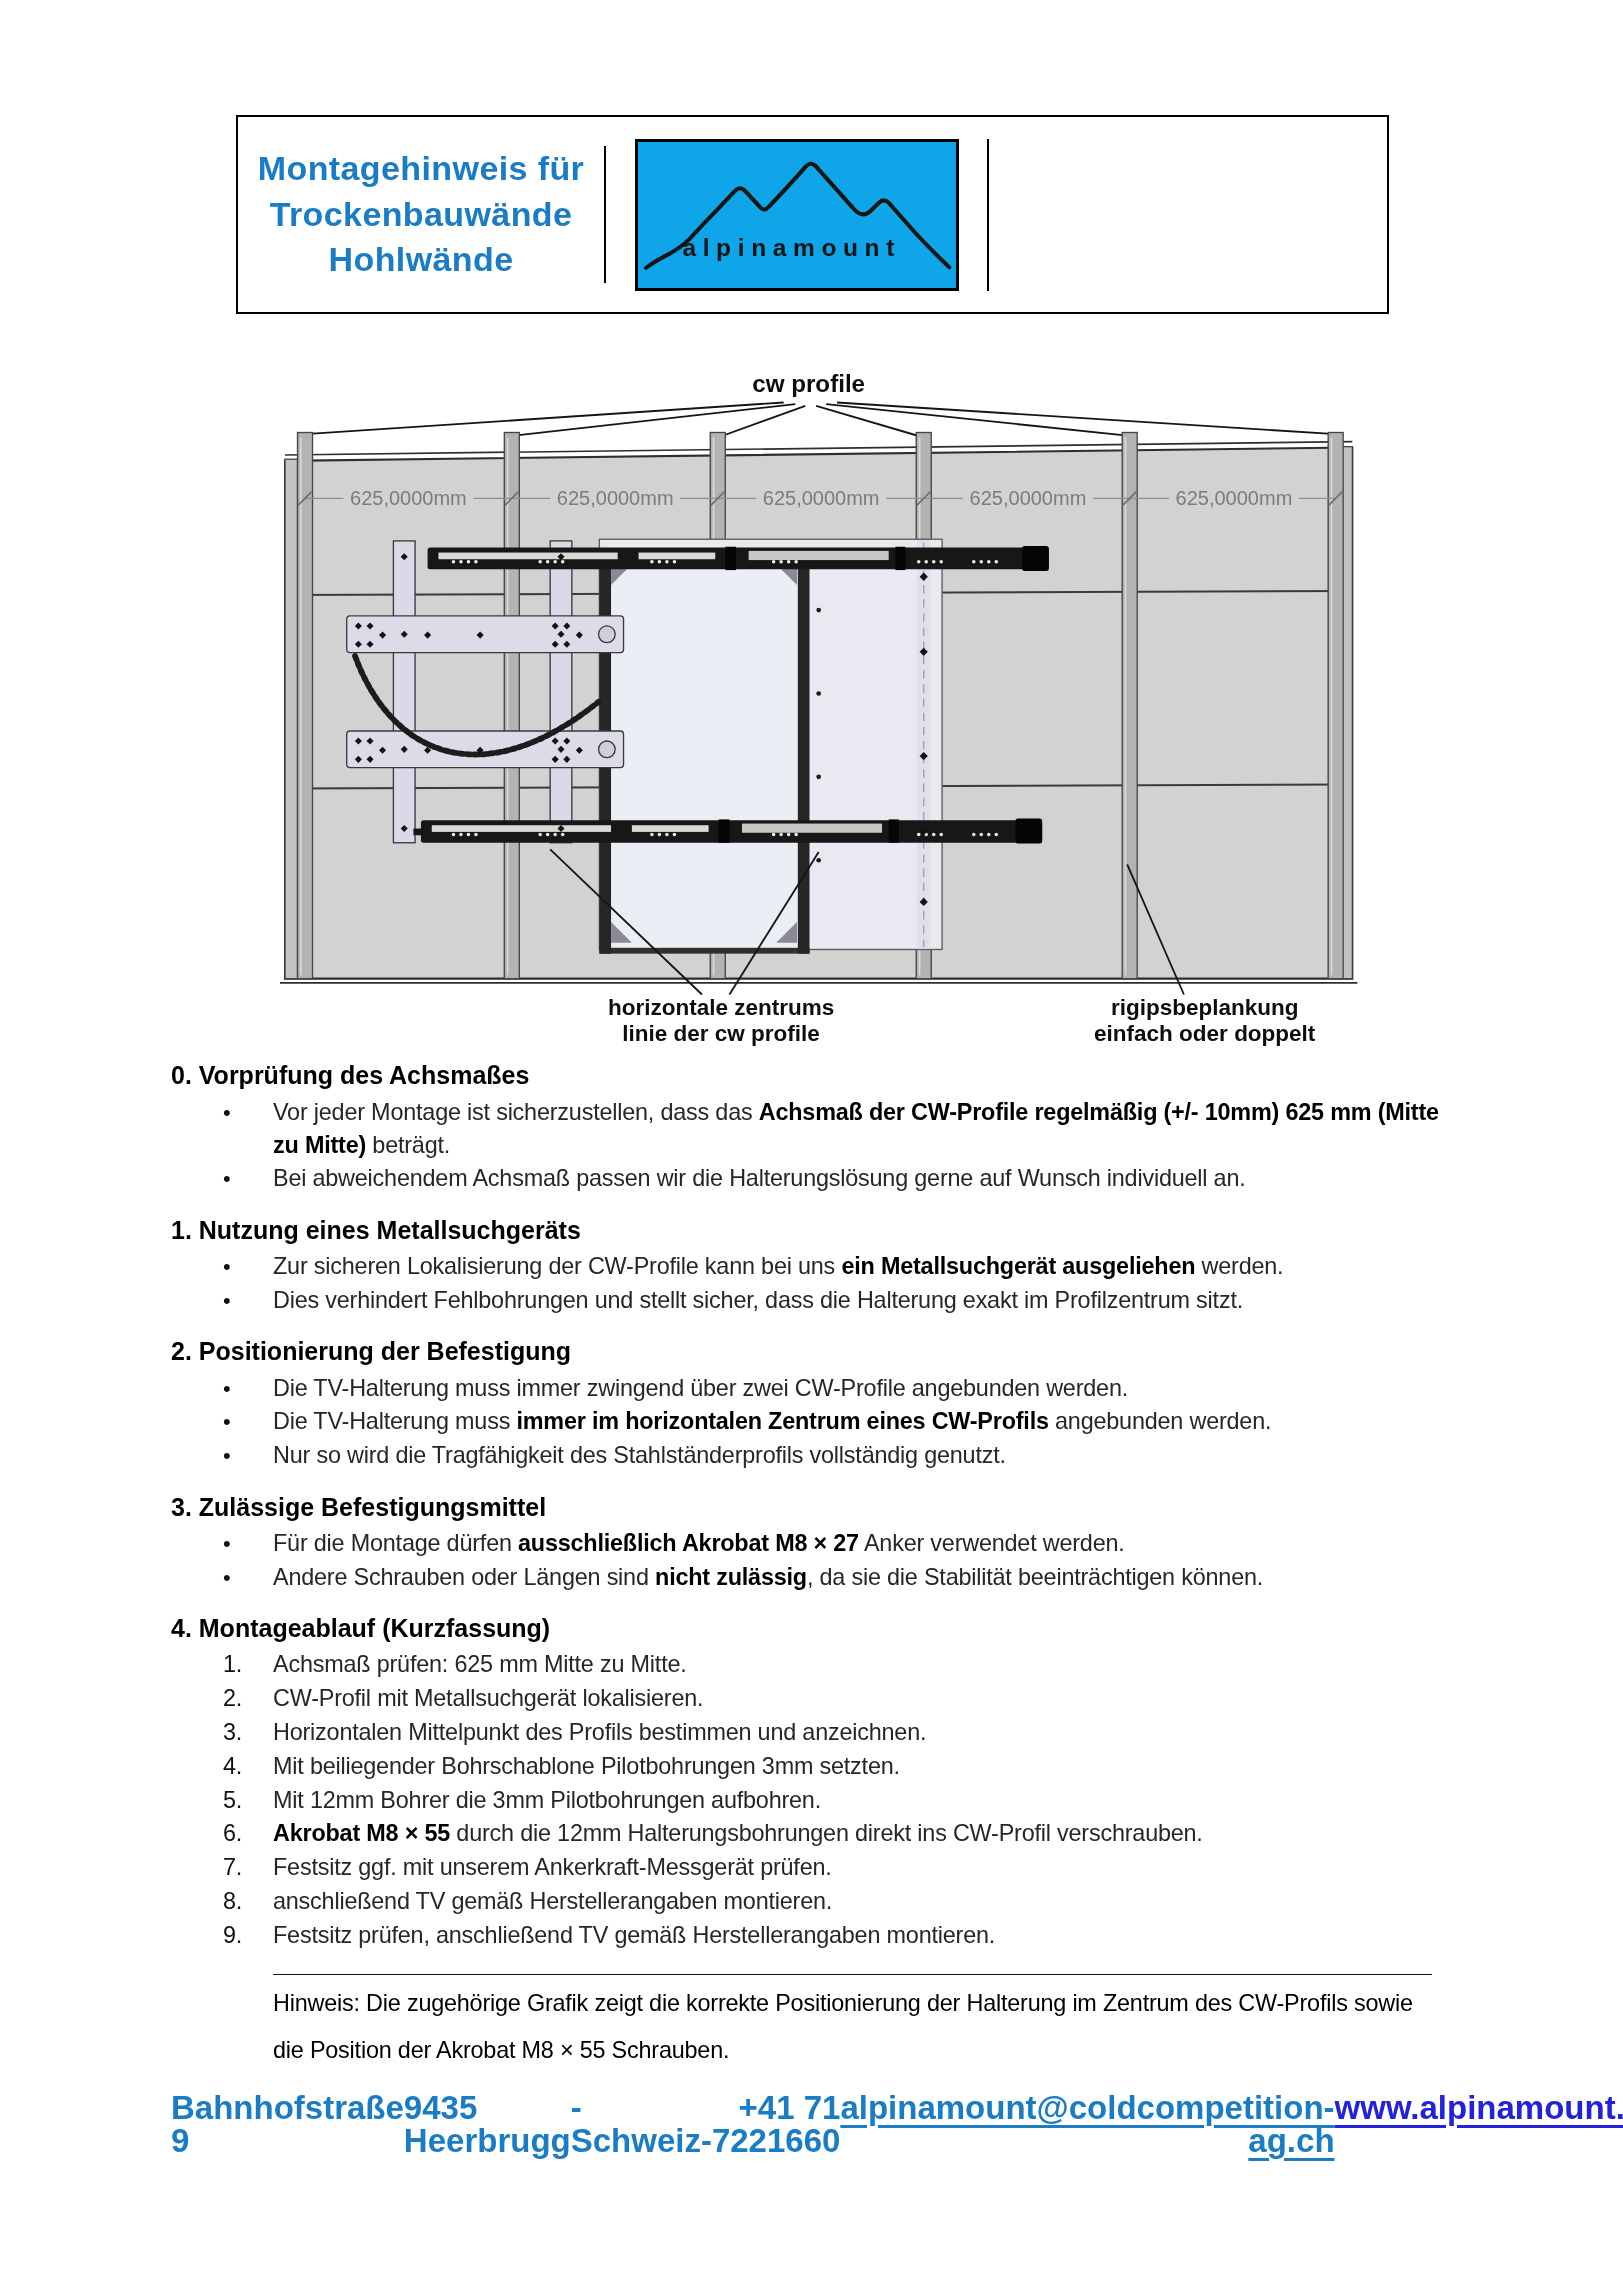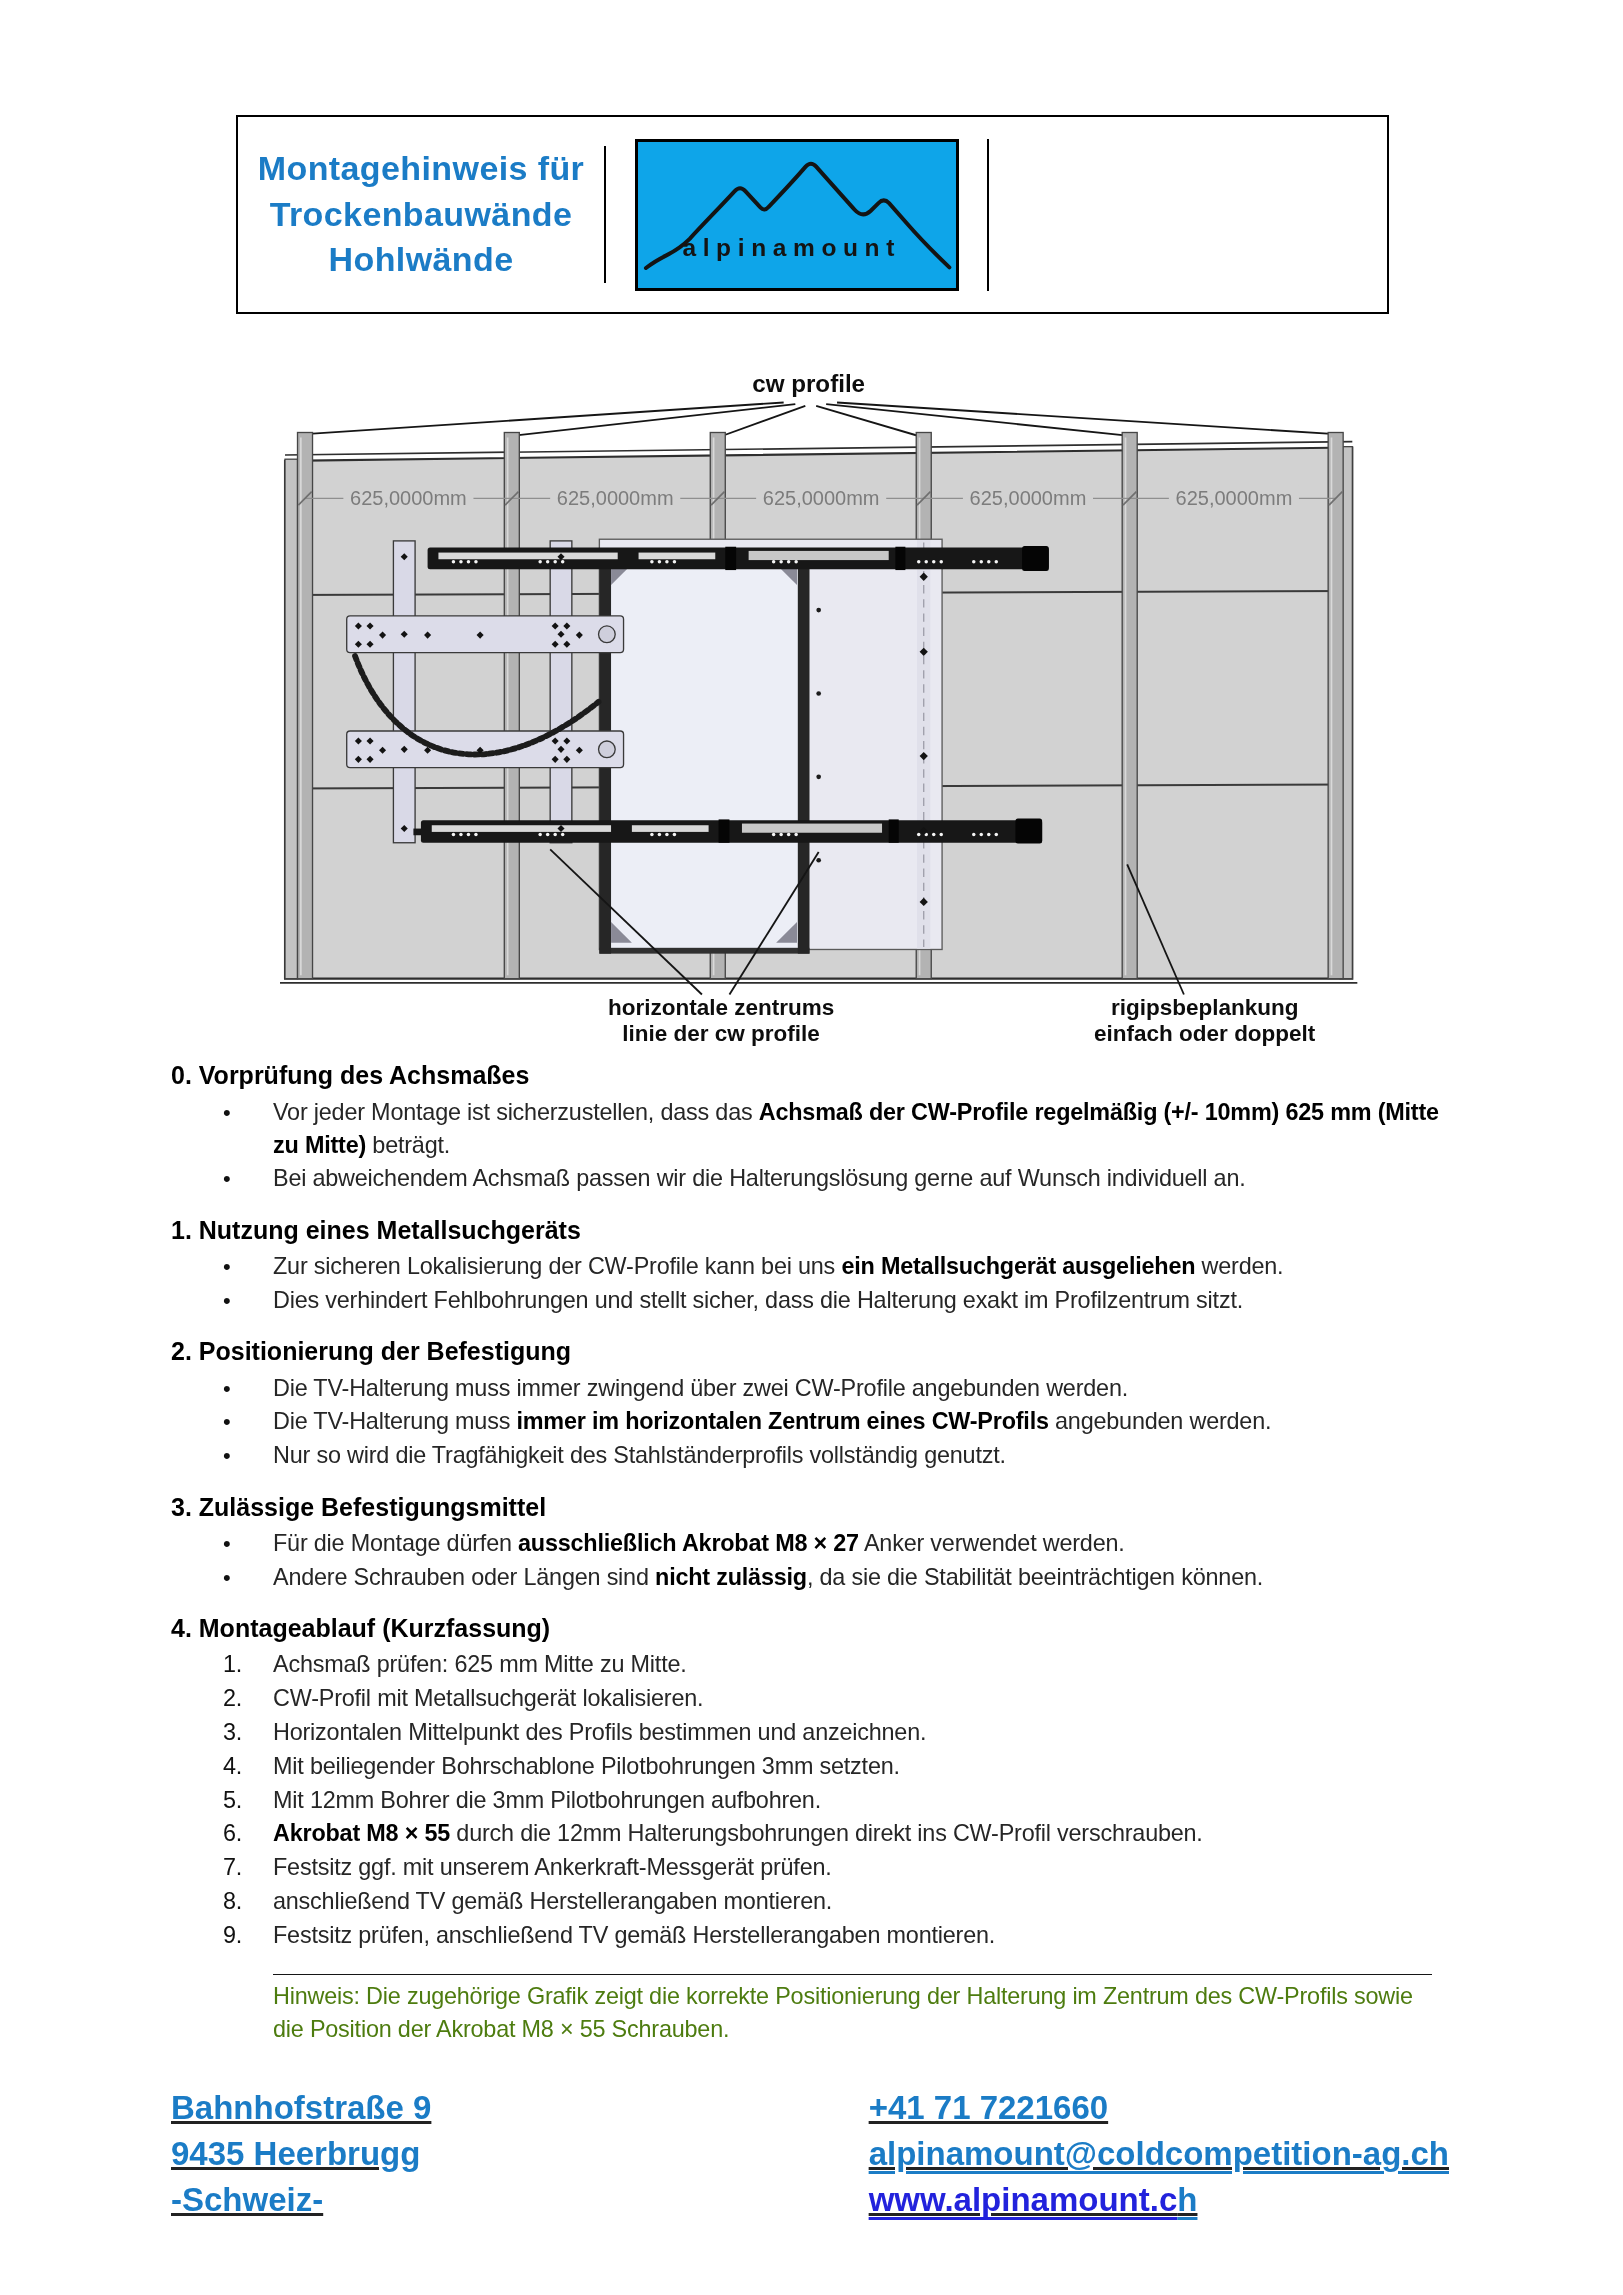--- a/index.html
+++ b/index.html
@@ -27,25 +27,25 @@
 
   
   .content{position:absolute;left:171px;top:1041px;width:1280px;}
   .sec-h{font-size:25px;line-height:33px;font-weight:700;color:#000;margin:18.4px 0 3.3px 0;}
   .li{display:flex;font-size:23.4px;line-height:33px;letter-spacing:-0.2px;color:#262626;margin:0.8px 0;}
   .marker{flex:0 0 102px;box-sizing:border-box;padding-left:52px;color:#111;}
   .marker.dot{font-size:22px;}
   .txt{flex:1;}
   .b{font-weight:700;color:#000;}
   .note-divider{margin:22px 0 5px 102px;width:1159px;border-top:1.7px solid #161616;}
-  .note{margin-left:102px;width:1174px;font-size:23.4px;line-height:33px;letter-spacing:-0.2px;color:#4d7c0f;}
+  .note{margin-left:102px;width:1174px;font-size:23.4px;line-height:47px;letter-spacing:-0.2px;color:#000000;}
 
   
   .footer{position:absolute;left:171px;top:2084px;width:1278px;display:flex;justify-content:space-between;}
-  .f-col{display:flex;flex-direction:column;text-decoration:underline;}
+  .f-col{display:flex;flex-direction:row;}
   .f-col.right{text-align:right;align-items:flex-start;}
   .f-line{font-size:33px;font-weight:700;color:#1B7CC6;line-height:1;margin:5px 0;padding:1.7px 0;}
   .f-link{text-decoration:underline;text-decoration-thickness:2.5px;text-underline-offset:5.8px;cursor:pointer;}
   .www{color:#2222DC;}
   .www-tail{color:#1B7CC6;}
 </style>
 </head>
 <body>
 
 <div class="page">

